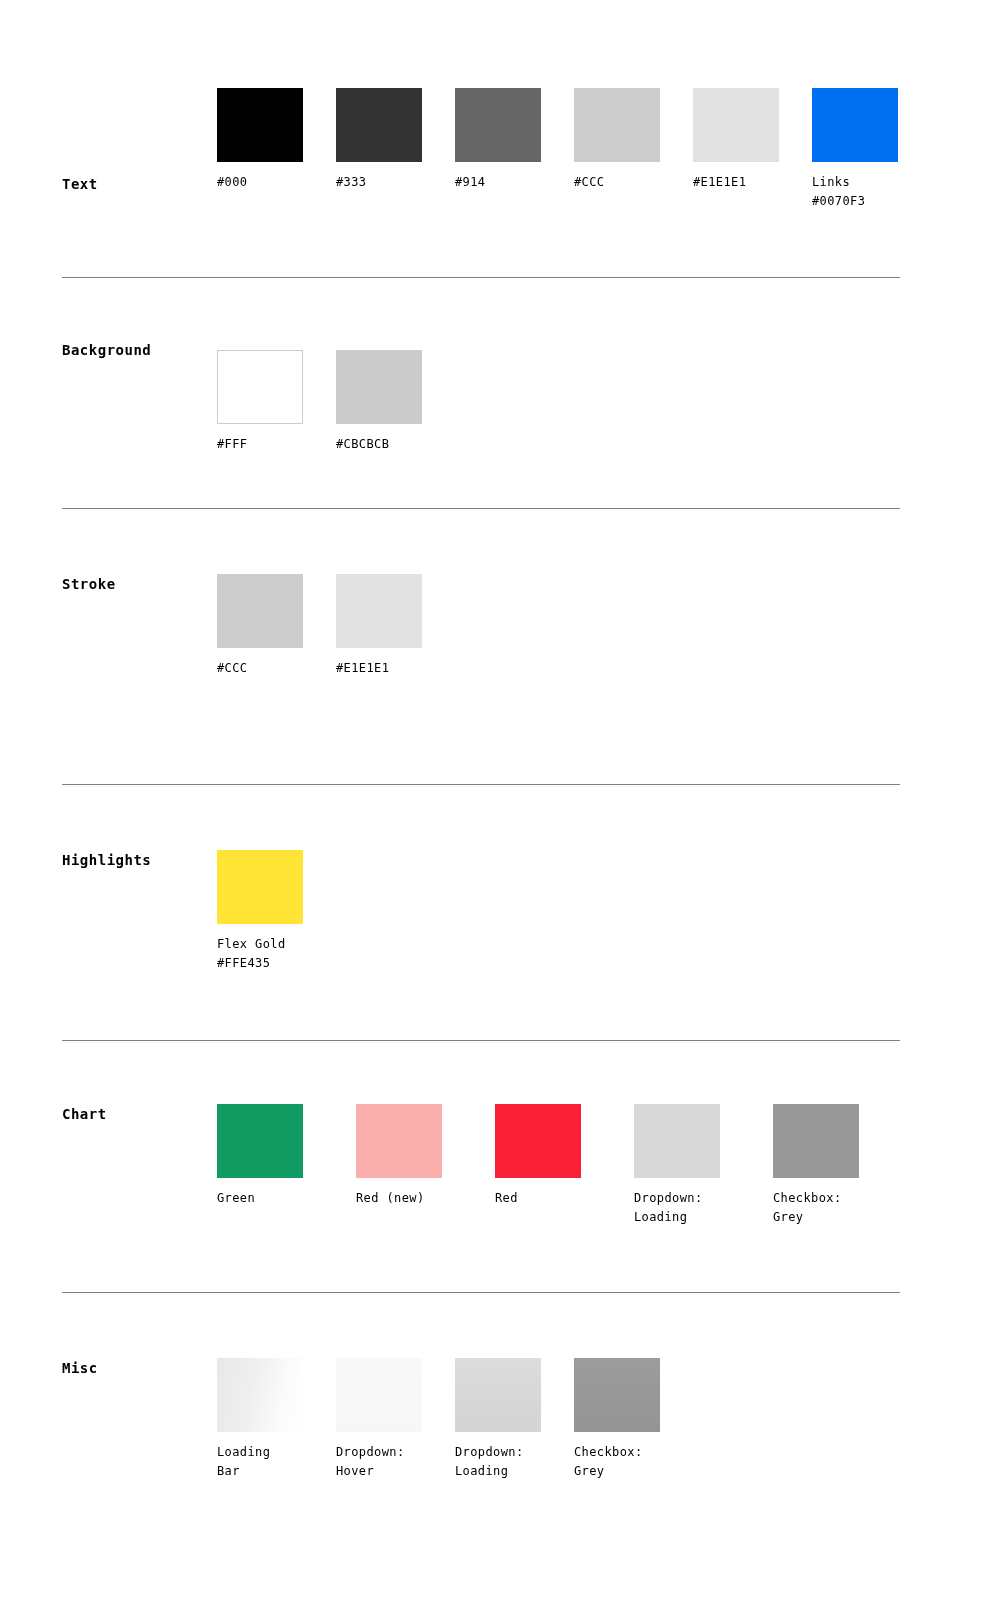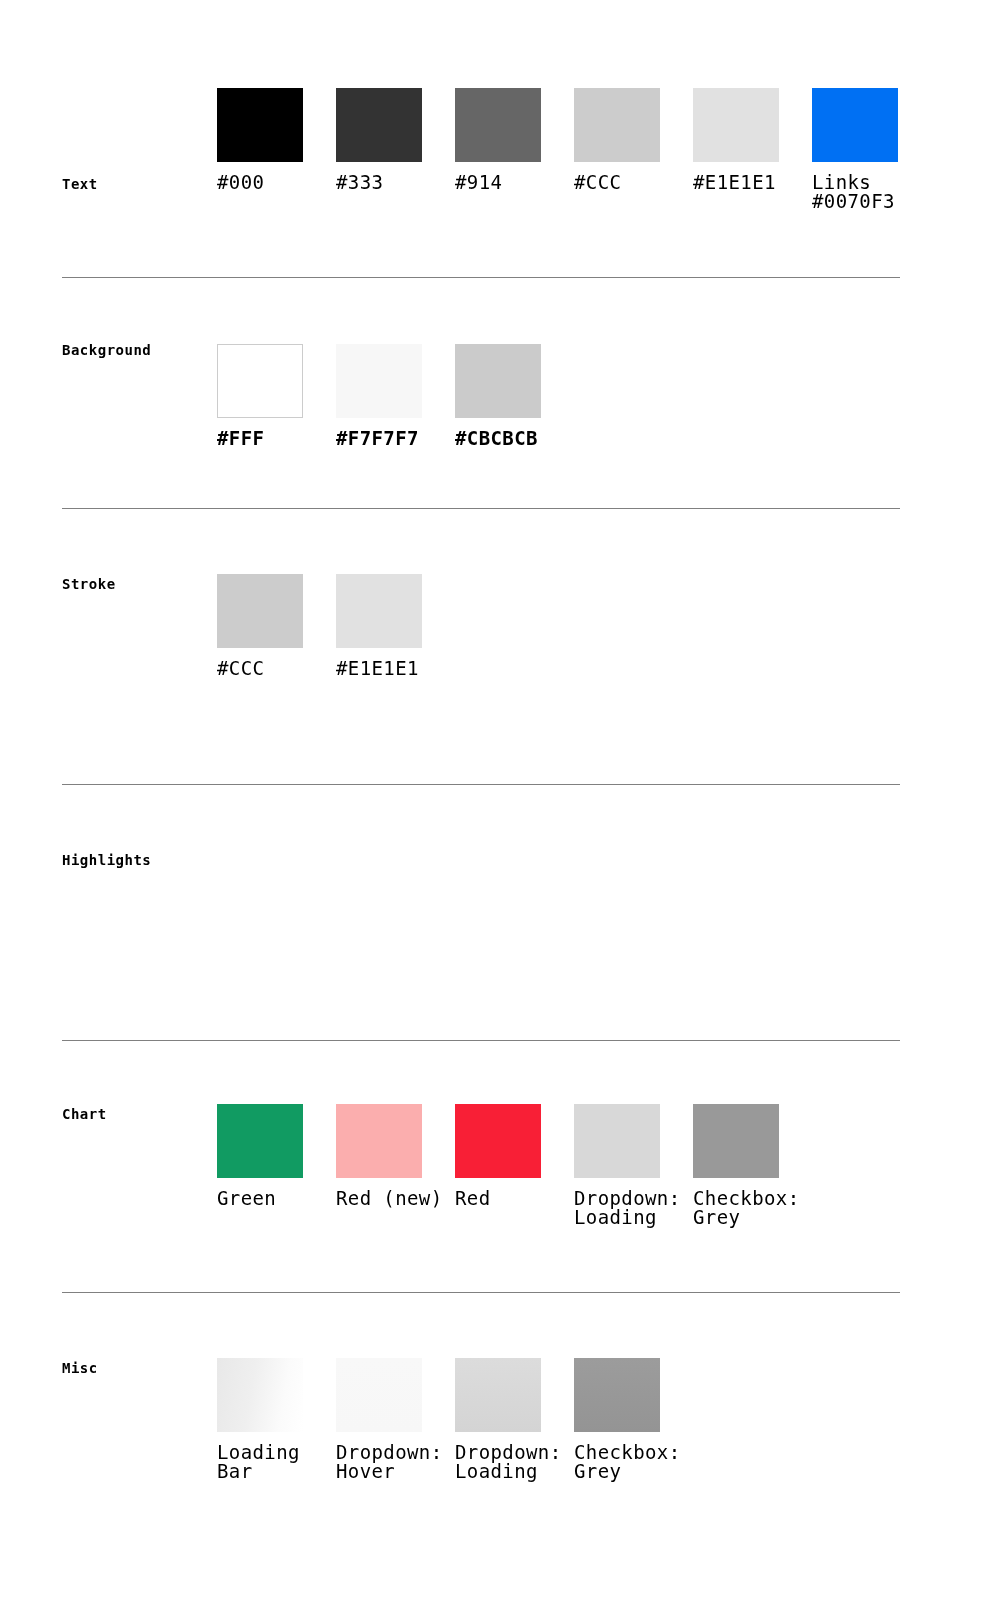--- a/index.html
+++ b/index.html
@@ -56,21 +56,21 @@
     width: 86px;
     height: 74px;
   }
 
   .swatch-box.outlined {
     border: 1px solid #CCCCCC;
   }
 
   .swatch-label {
     margin-top: 11px;
-    font-size: 19px;
+    font-size: 12px;
     line-height: 19px;
     letter-spacing: 0.4px;
     color: #000;
     white-space: pre-line;
   }
 
   .divider {
     position: absolute;
     left: 62px;
     width: 838px;
@@ -80,39 +80,39 @@
 
   
   #sec-text       { position: absolute; top: 88px;   left: 0; right: 0; height: 130px; }
   #sec-text .section-label  { top: 88px; }
   #sec-text .swatch-row     { top: 0; }
 
   #div-1 { top: 277px; }
 
   #sec-background { position: absolute; top: 340px;  left: 0; right: 0; height: 130px; }
   #sec-background .section-label { top: 2px; }
-  #sec-background .swatch-row    { top: 4px; font-weight: bold; }
+  #sec-background .swatch-row    { top: 10px; }
 
   #div-2 { top: 508px; }
 
   #sec-stroke     { position: absolute; top: 574px;  left: 0; right: 0; height: 130px; }
   #sec-stroke .section-label { top: 2px; text-align: center; }
   #sec-stroke .swatch-row    { top: 0; }
 
   #div-3 { top: 784px; }
 
   #sec-highlights { position: absolute; top: 850px;  left: 0; right: 0; height: 140px; }
   #sec-highlights .section-label { top: 2px; }
   #sec-highlights .swatch-row    { top: 0; }
 
   #div-4 { top: 1040px; }
 
   #sec-chart      { position: absolute; top: 1104px; left: 0; right: 0; height: 140px; }
   #sec-chart .section-label { top: 2px; }
-  #sec-chart .swatch-row    { top: 0; }
+  #sec-chart .swatch-row    { top: 0; gap: 20px; }
 
   #div-5 { top: 1292px; }
 
   #sec-misc       { position: absolute; top: 1358px; left: 0; right: 0; height: 140px; }
   #sec-misc .section-label { top: 2px; }
   #sec-misc .swatch-row    { top: 0; }
 </style>
 </head>
 <body style="background: rgb(255, 255, 255);">
 
@@ -152,24 +152,20 @@
   <div class="divider" id="div-1" style="background: rgb(128, 128, 128);"></div>
 
   <div class="section" id="sec-background">
     <div class="section-label">Background</div>
     <div class="swatch-row">
         <div class="swatch-cell">
           <div class="swatch-box outlined" style="background-color: rgb(255, 255, 255);"></div>
           <div class="swatch-label">#FFF</div>
         </div>
         <div class="swatch-cell">
-          <div class="swatch-box" style="background-color: rgb(247, 247, 247);"></div>
-          <div class="swatch-label">#F7F7F7</div>
-        </div>
-        <div class="swatch-cell">
           <div class="swatch-box" style="background-color: rgb(203, 203, 203);"></div>
           <div class="swatch-label">#CBCBCB</div>
         </div>
       </div>
   </div>
 
   <div class="divider" id="div-2" style="background: rgb(128, 128, 128);"></div>
 
   <div class="section" id="sec-stroke">
     <div class="section-label">Stroke</div>
@@ -182,20 +178,27 @@
           <div class="swatch-box" style="background-color: rgb(225, 225, 225);"></div>
           <div class="swatch-label">#E1E1E1</div>
         </div>
       </div>
   </div>
 
   <div class="divider" id="div-3" style="background: rgb(128, 128, 128);"></div>
 
   <div class="section" id="sec-highlights">
     <div class="section-label">Highlights</div>
+    <div class="swatch-row">
+        <div class="swatch-cell">
+          <div class="swatch-box" style="background-color: rgb(255, 228, 53);"></div>
+          <div class="swatch-label">Flex Gold
+#FFE435</div>
+        </div>
+      </div>
   </div>
 
   <div class="divider" id="div-4" style="background: rgb(128, 128, 128);"></div>
 
   <div class="section" id="sec-chart">
     <div class="section-label">Chart</div>
     <div class="swatch-row">
         <div class="swatch-cell">
           <div class="swatch-box" style="background-color: rgb(17, 155, 98);"></div>
           <div class="swatch-label">Green</div>

